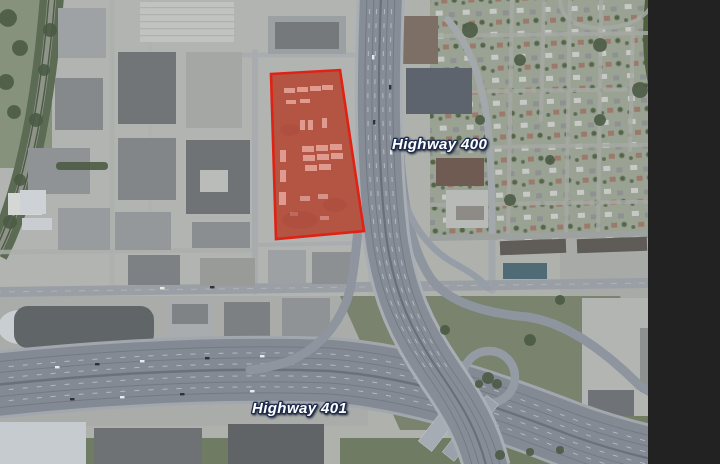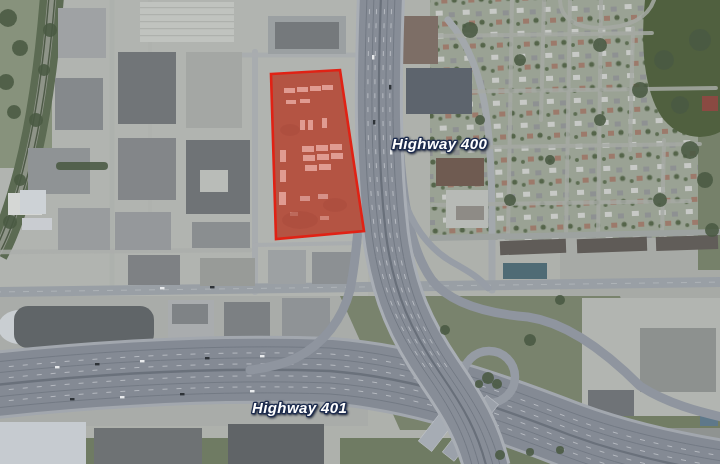--- a/index.html
+++ b/index.html
@@ -1,16 +1,16 @@
 <!DOCTYPE html>
 <html><head>
 <meta charset="utf-8">
 <style>
   html,body{margin:0;padding:0;background:#222;}
-  #stage{position:relative;width:720px;height:464px;overflow:hidden;font-family:"Liberation Sans",sans-serif;}
+  #stage{position:relative;width:648px;height:464px;overflow:hidden;font-family:"Liberation Sans",sans-serif;}
   svg{display:block;}
   .maplabel{
     font-family:"Liberation Sans",sans-serif;
     font-style:italic;
     font-weight:bold;
     font-size:15px;
     letter-spacing:.4px;
     paint-order:stroke;
     stroke-width:2.6px;
     stroke-linejoin:round;

